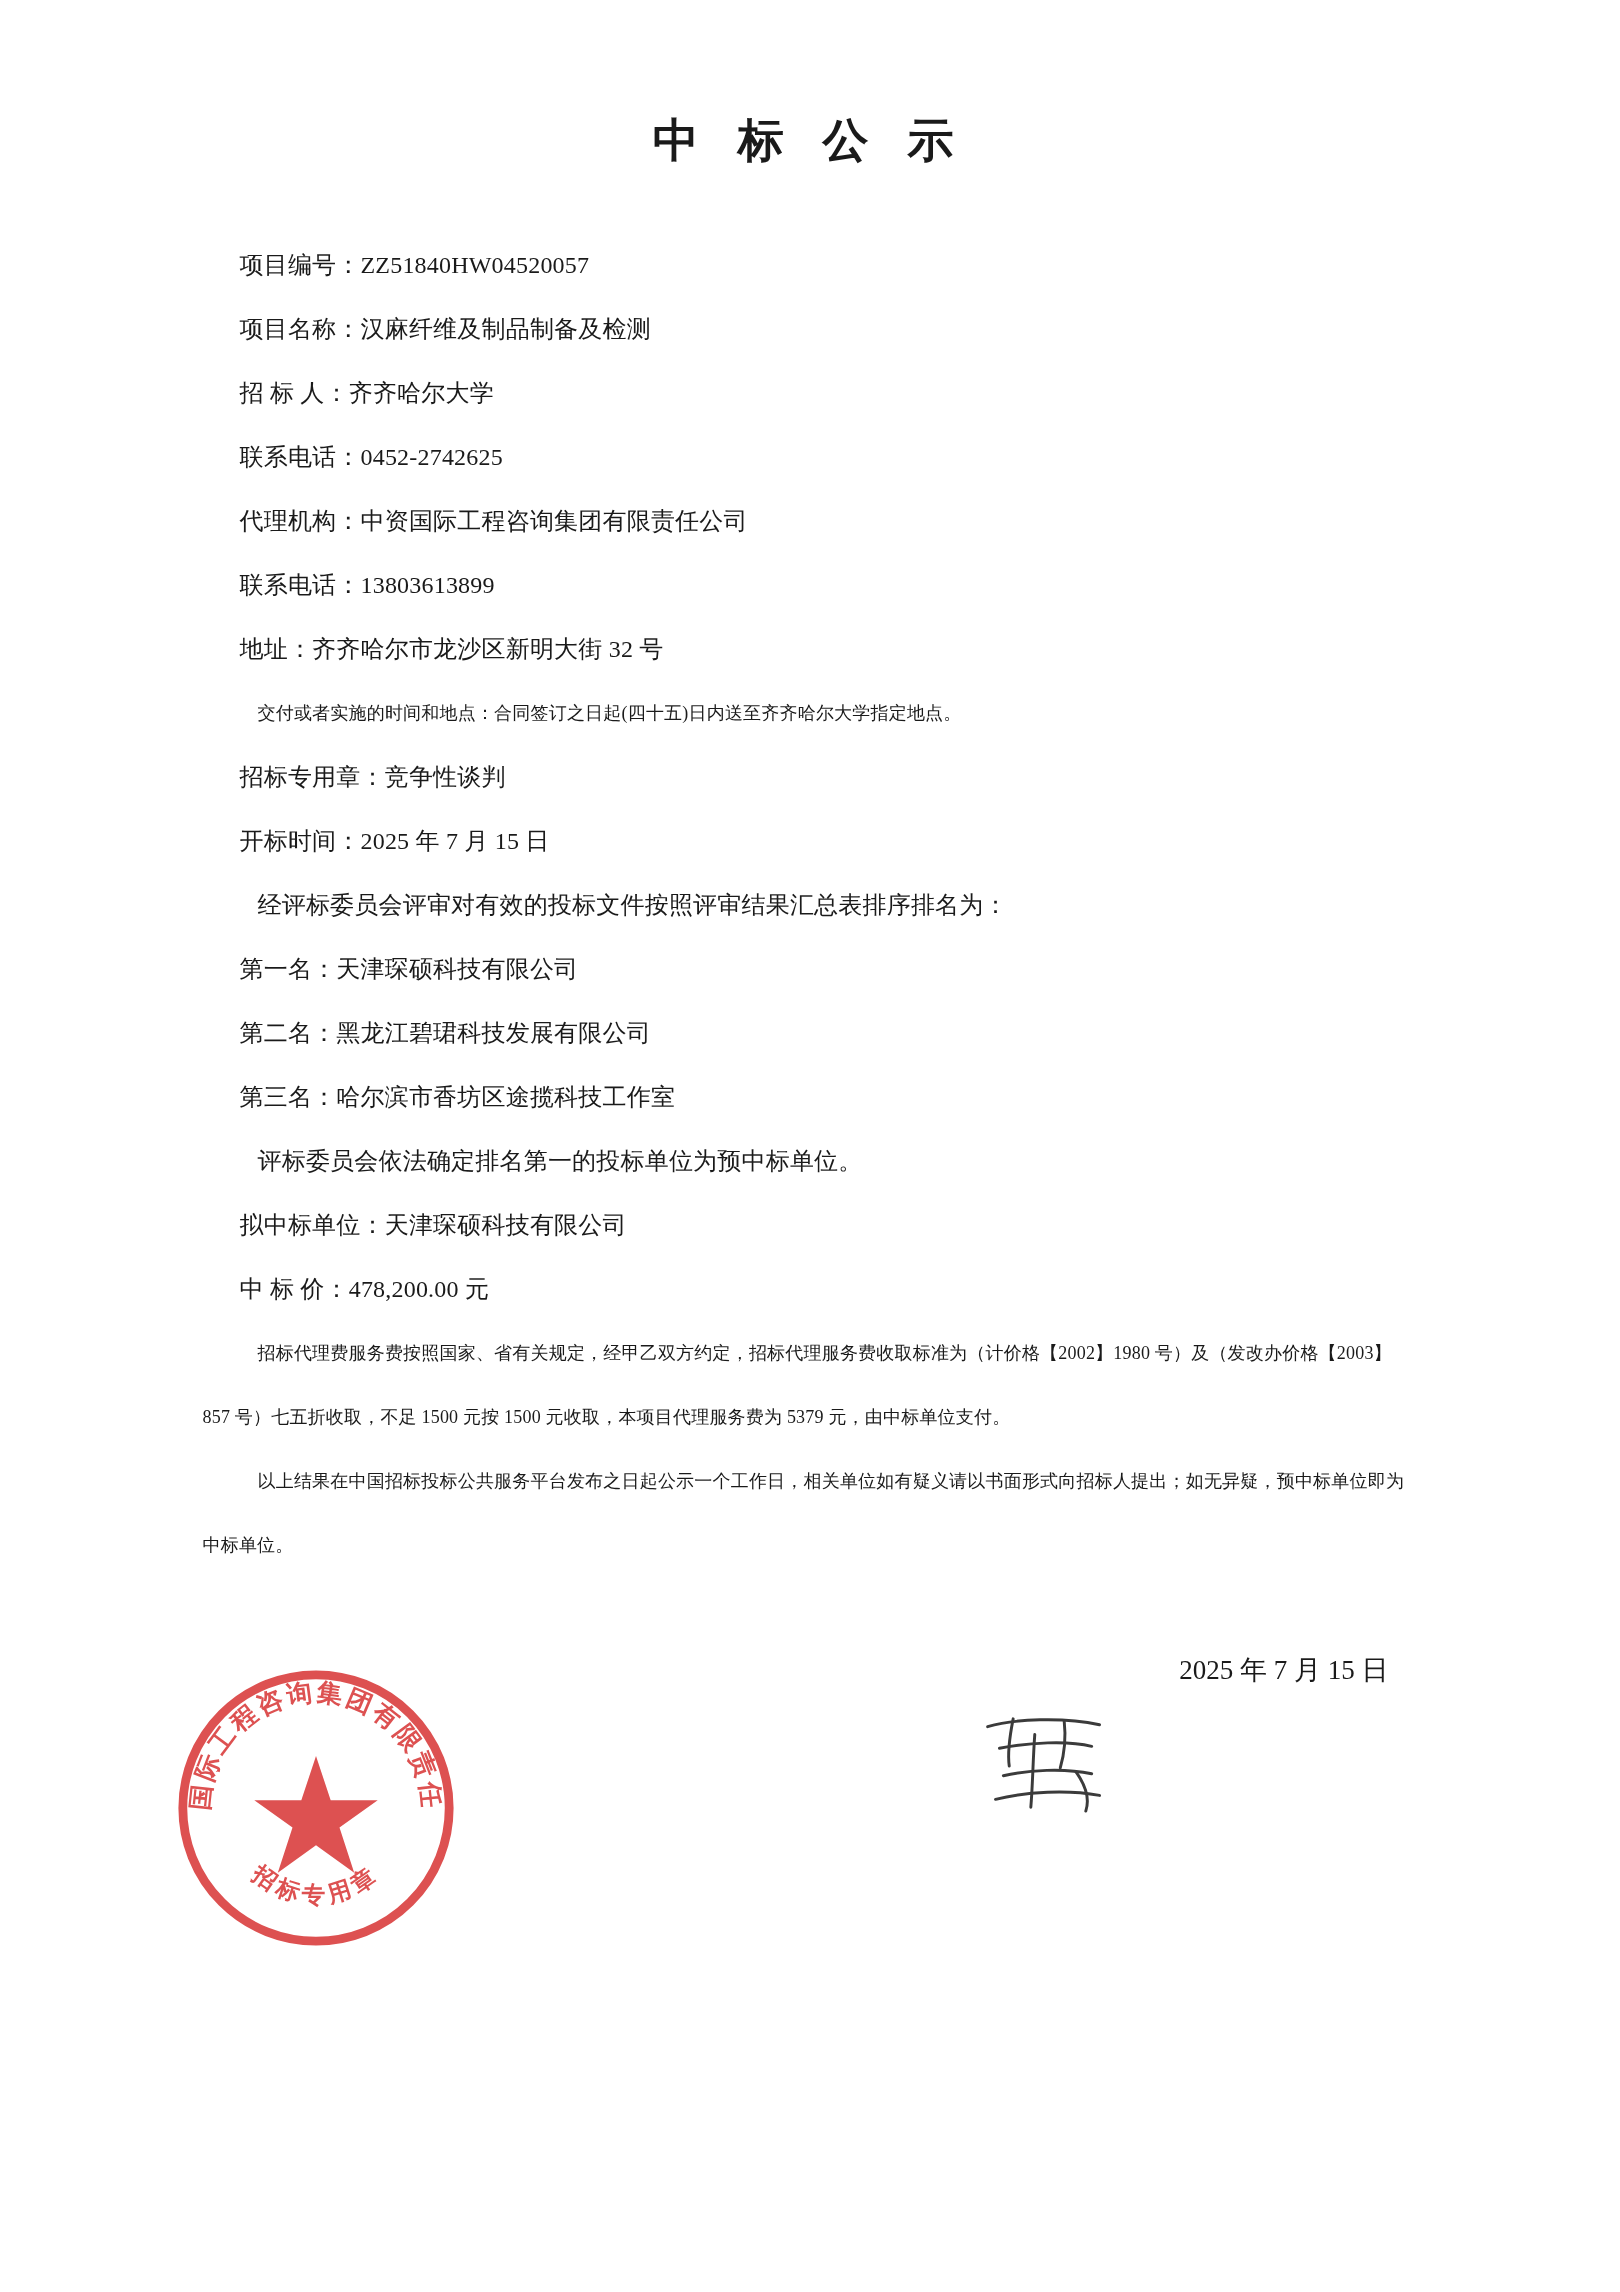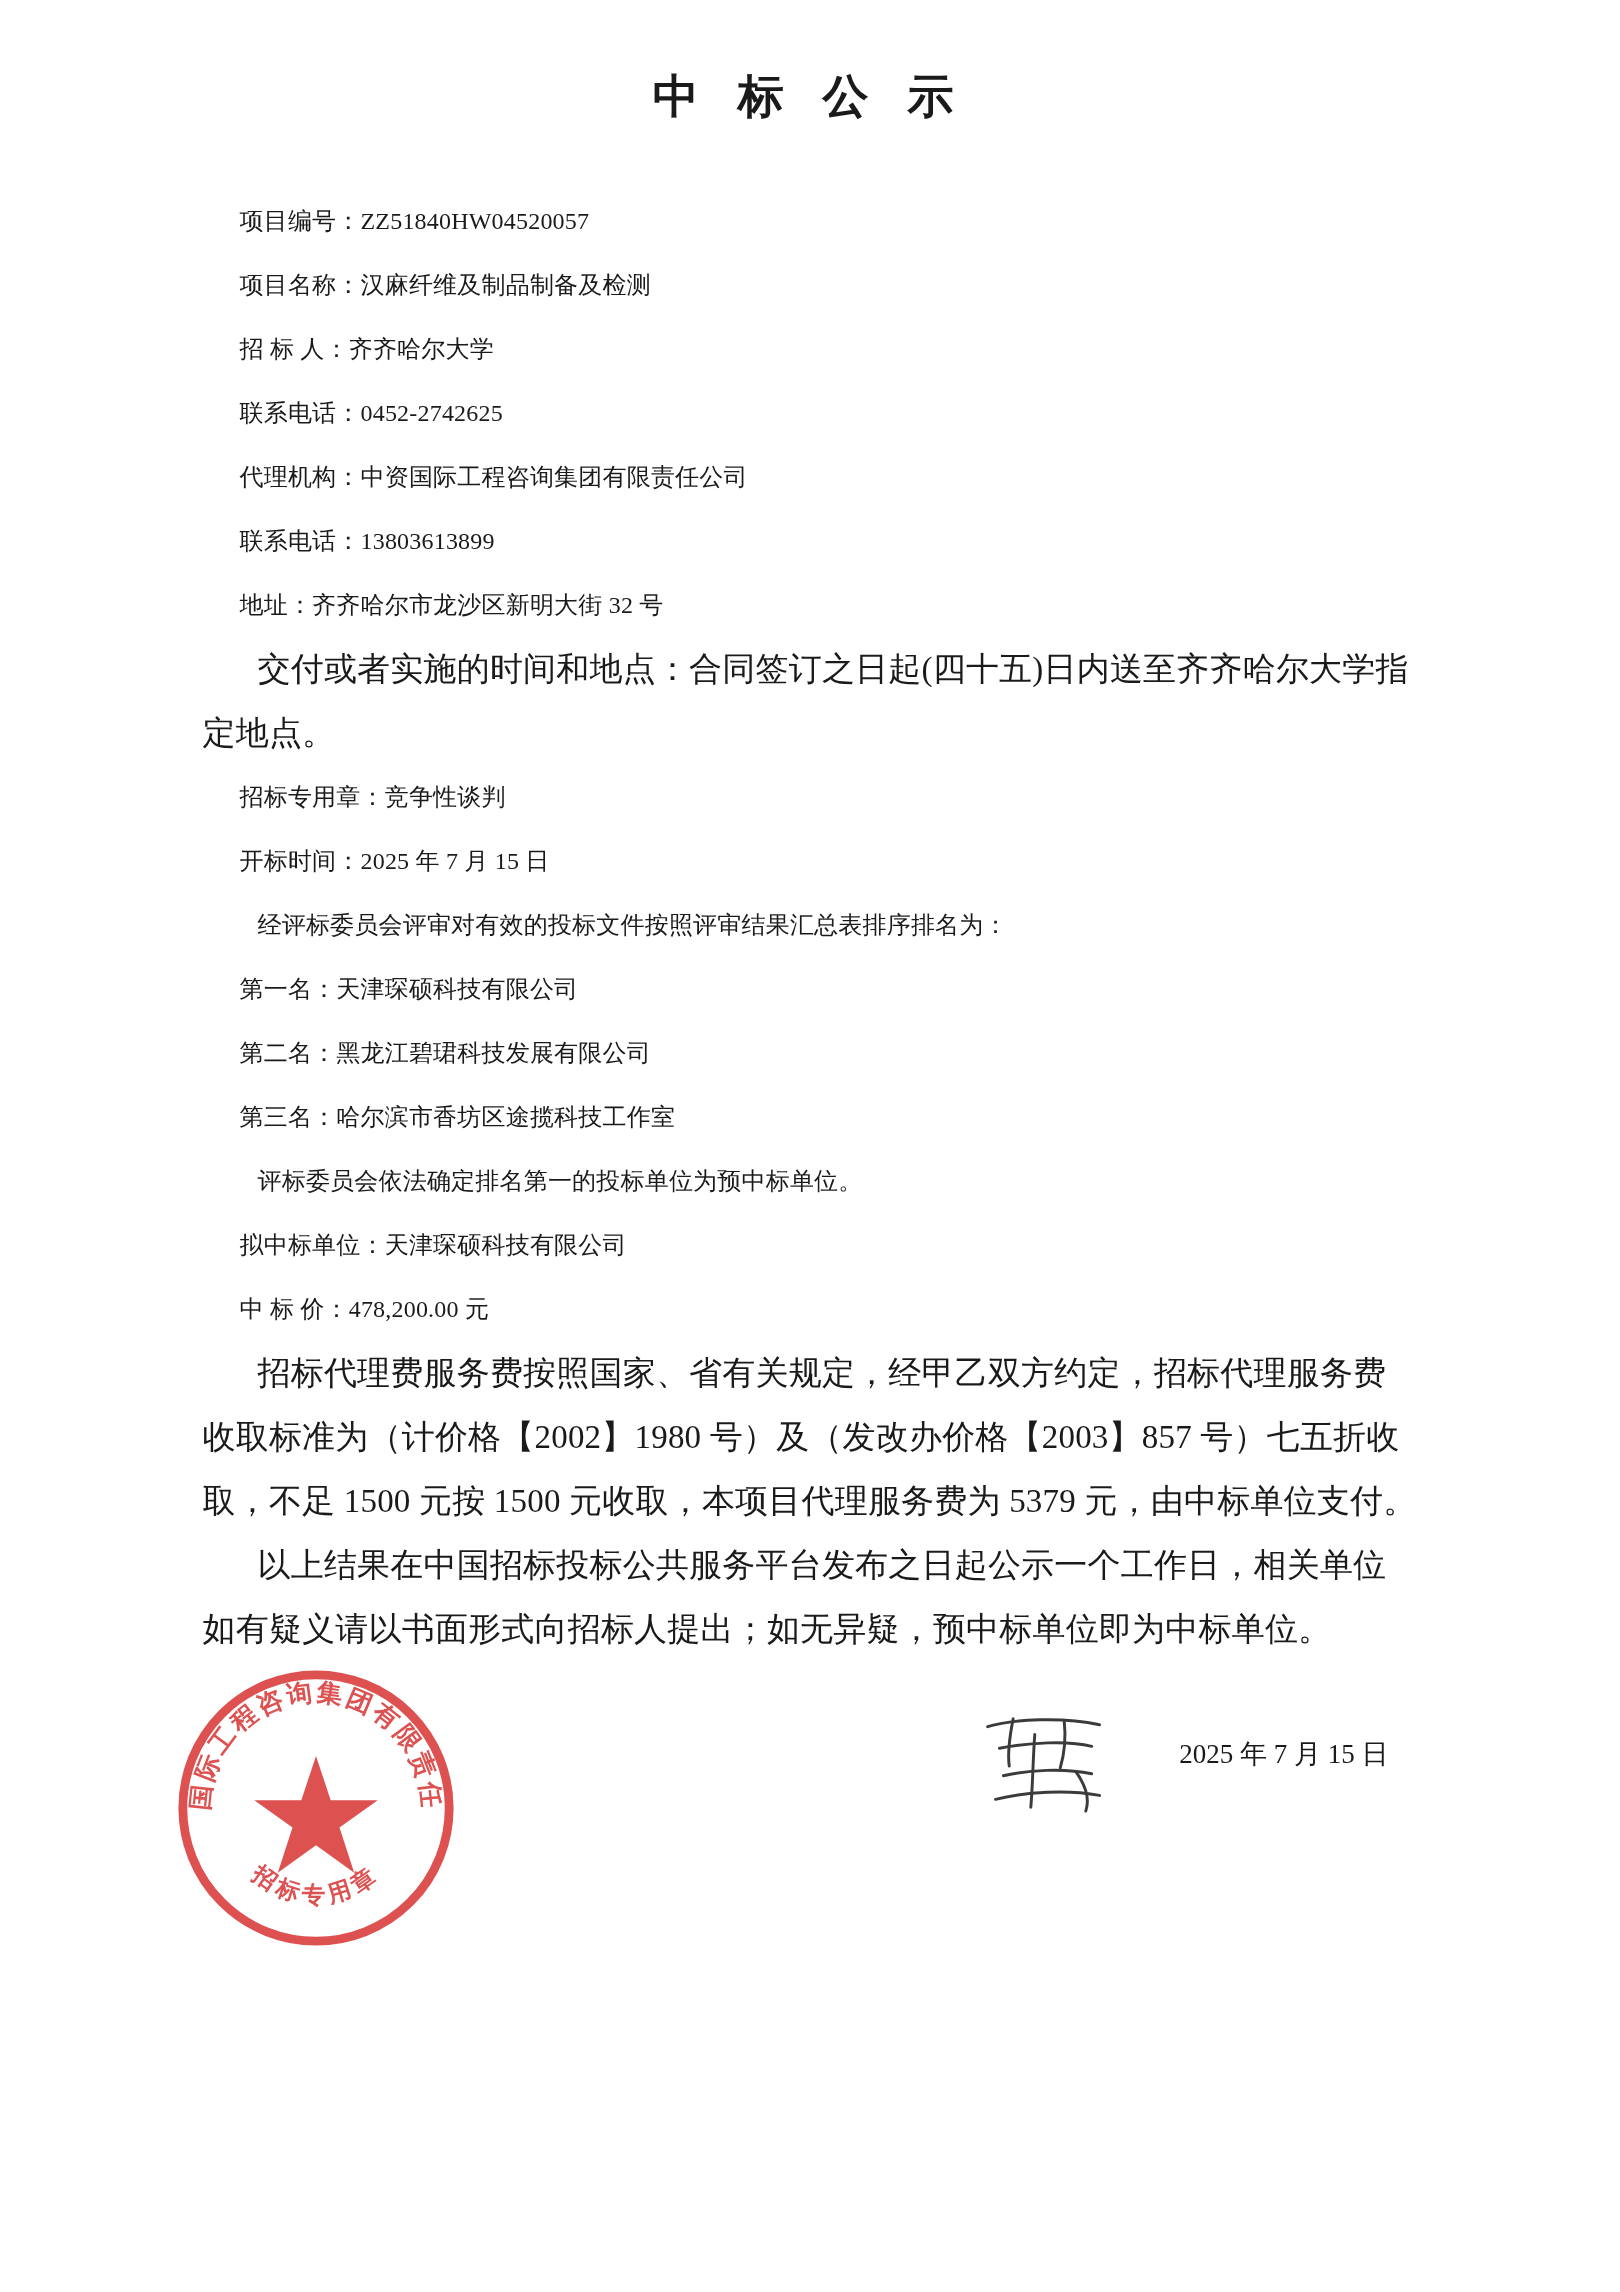--- a/index.html
+++ b/index.html
@@ -18,21 +18,21 @@
     margin: 0 auto;
     background: #fff;
     overflow: hidden;
     box-sizing: border-box;
     padding: 0;
   }
   .doc-body {
     position: relative;
     width: 1215px;
     margin: 0 auto;
-    padding-top: 66px;
+    padding-top: 110px;
     z-index: 2;
   }
   .doc-title {
     text-align: center;
     font-size: 46px;
     font-weight: bold;
     letter-spacing: 13.7px;
     margin: 0 0 61px 0;
     font-family: "Liberation Serif", "DejaVu Serif", serif;
   }
@@ -44,21 +44,21 @@
     white-space: pre-wrap;
     letter-spacing: 0.2px;
   }
   .indent1 {
     padding-left: 37px;
   }
   .indent2 {
     padding-left: 55px;
   }
   .para {
-    font-size: 33px;
+    font-size: 18px;
     line-height: 64px;
     margin: 0;
     text-indent: 55px;
     letter-spacing: 0.2px;
   }
   .date-line {
     font-size: 27px;
     line-height: 64px;
     margin: 0;
     text-align: right;

